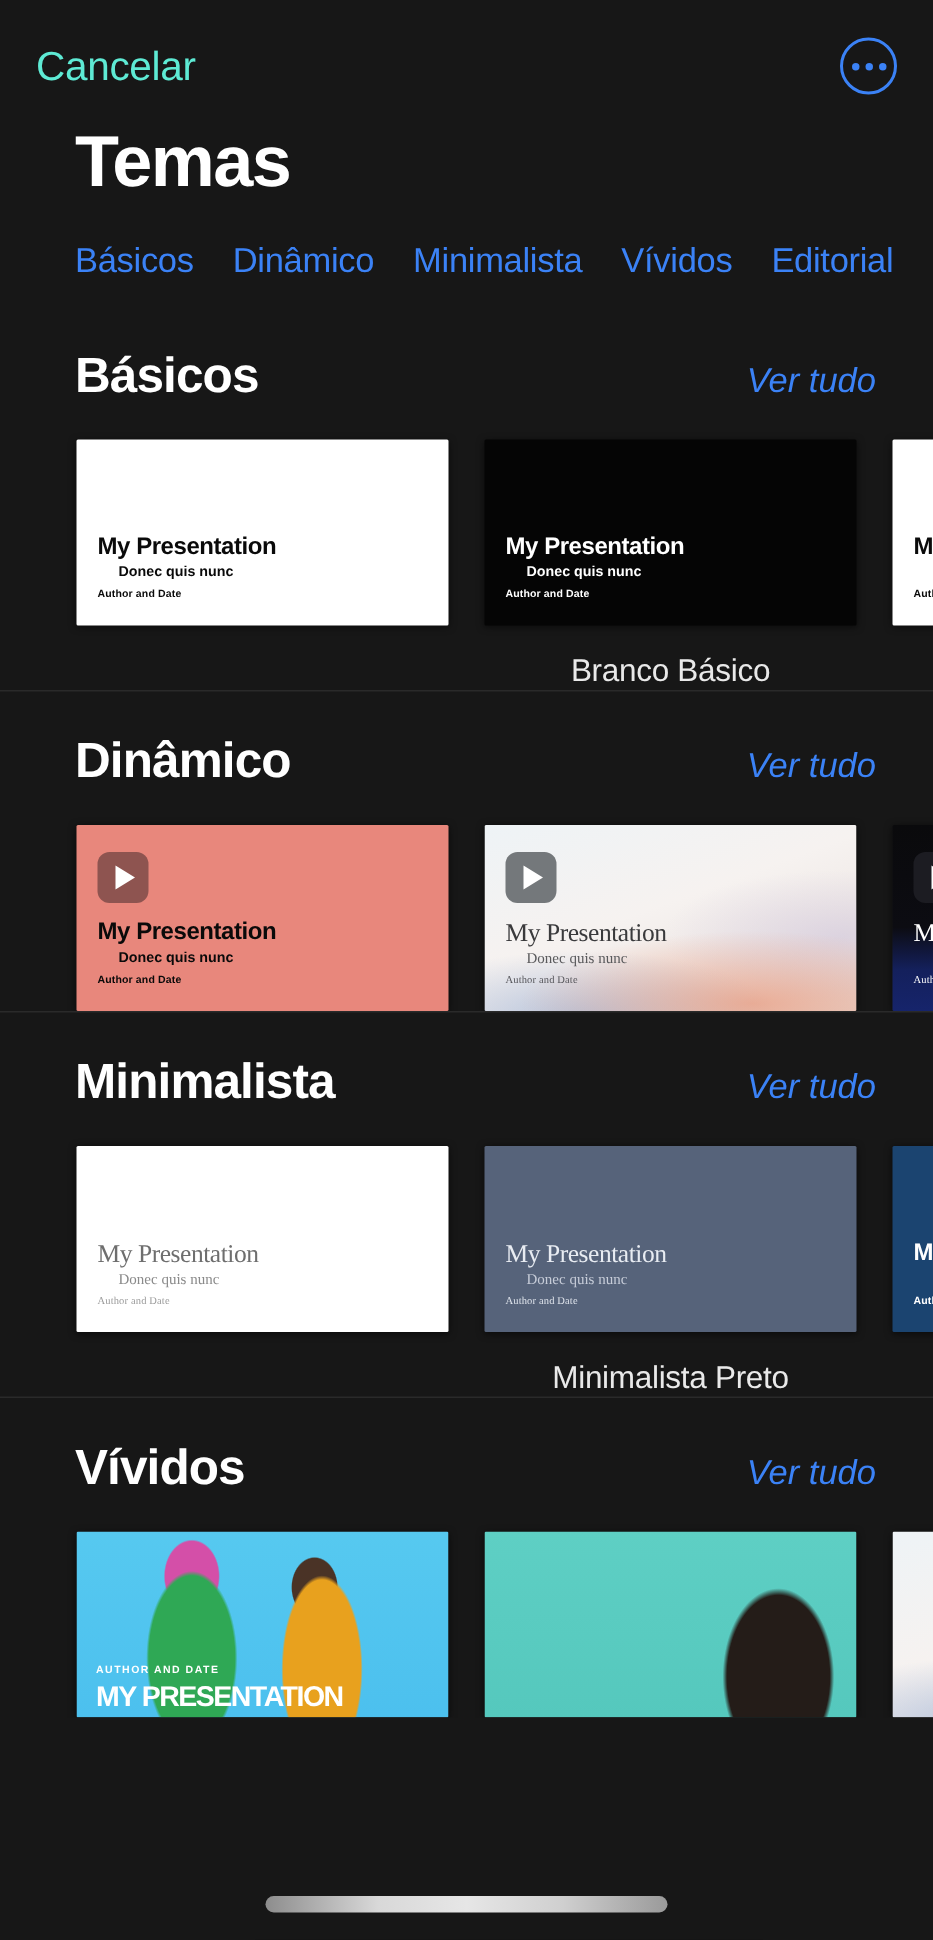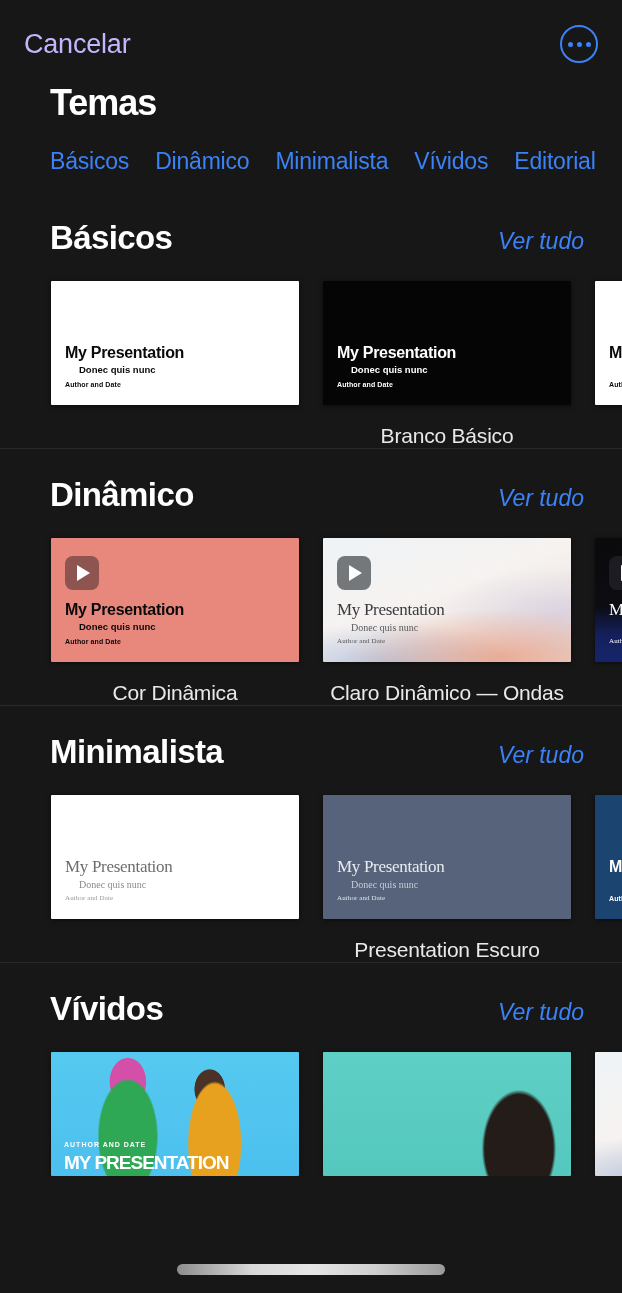--- a/index.html
+++ b/index.html
@@ -10,33 +10,33 @@
     overflow:hidden;
   }
   .screen { position:relative; width:622px; height:1293px; background:#171717; }
 
   
   .navbar {
     height:88px; display:flex; align-items:center;
     justify-content:space-between; padding:0 24px;
   }
   .cancel-btn {
-    font-size:27px; color:#c4b5fd; letter-spacing:-0.2px; cursor:pointer;
+    font-size:27px; color:#5eead4; letter-spacing:-0.2px; cursor:pointer;
     background:none; border:none; font-family:"Liberation Sans", sans-serif;
   }
   .more-btn {
     width:38px; height:38px; border:2px solid #3b82f6; border-radius:50%;
     display:flex; align-items:center; justify-content:center; gap:4px;
     cursor:pointer; background:none;
   }
   .more-btn span { width:5px; height:5px; border-radius:50%; background:#3b82f6; display:block; }
 
   
   .page-title {
-    font-size:36px; font-weight:bold; color:#ffffff;
+    font-size:48px; font-weight:bold; color:#ffffff;
     padding:0 0 0 50px; letter-spacing:-1px; line-height:1.05;
     margin-top:-4px;
   }
 
   
   .tabbar {
     display:flex; gap:26px; padding:26px 0 16px 50px;
     white-space:nowrap; overflow:hidden;
   }
   .tab {
@@ -228,34 +228,32 @@
             <div class="thumb bg-coral">
               <div class="slide t-dark">
                 <div class="playbox" style="background: rgb(142, 84, 80);">
                   <i></i>
                 </div>
                 <div class="s-title">My Presentation</div>
                 <div class="s-sub">Donec quis nunc</div>
                 <div class="s-author">Author and Date</div>
               </div>
             </div>
-            <div class="card-label">Cor Dinâmica</div>
           </div>
           <div class="card-wrap">
             <div class="thumb bg-waves">
               <div class="slide t-softdark serif">
                 <div class="playbox" style="background: rgb(116, 120, 123);">
                   <i></i>
                 </div>
                 <div class="s-title">My Presentation</div>
                 <div class="s-sub">Donec quis nunc</div>
                 <div class="s-author">Author and Date</div>
               </div>
             </div>
-            <div class="card-label">Claro Dinâmico — Ondas</div>
           </div>
           <div class="card-wrap">
             <div class="thumb bg-darkgrad">
               <div class="slide t-light serif">
                 <div class="playbox" style="background: rgb(28, 28, 34);">
                   <i></i>
                 </div>
                 <div class="s-title">My Presentation</div>
                 <div class="s-sub">Donec quis nunc</div>
                 <div class="s-author">Author and Date</div>
@@ -280,21 +278,21 @@
             </div>
           </div>
           <div class="card-wrap">
             <div class="thumb bg-slate">
               <div class="slide t-onslate serif">
                 <div class="s-title">My Presentation</div>
                 <div class="s-sub">Donec quis nunc</div>
                 <div class="s-author">Author and Date</div>
               </div>
             </div>
-            <div class="card-label">Presentation Escuro</div>
+            <div class="card-label">Minimalista Preto</div>
           </div>
           <div class="card-wrap">
             <div class="thumb bg-navy">
               <div class="slide t-onnavy">
                 <div class="s-title">My Presentation</div>
                 <div class="s-sub">Donec quis nunc</div>
                 <div class="s-author">Author and Date</div>
               </div>
             </div>
           </div>

